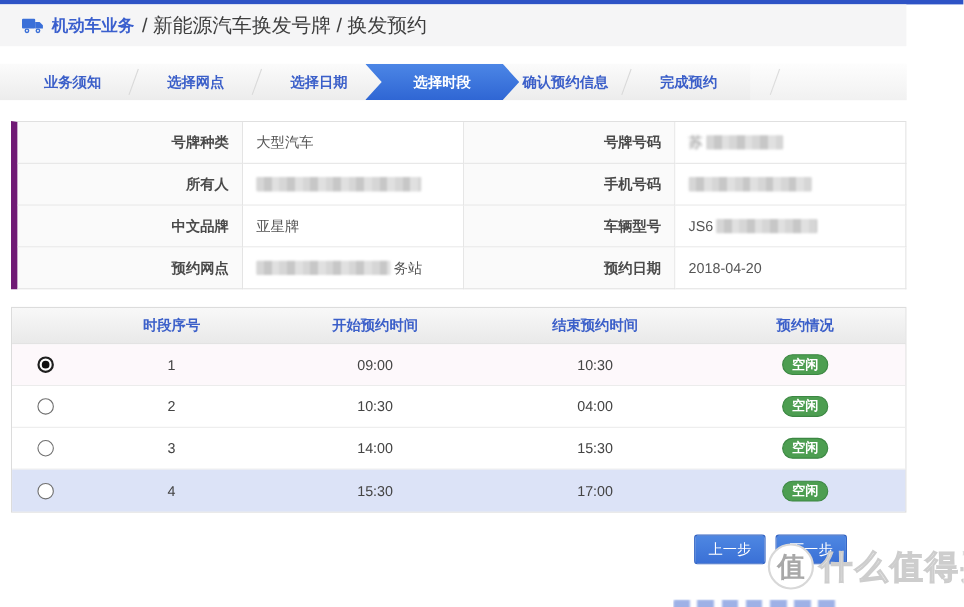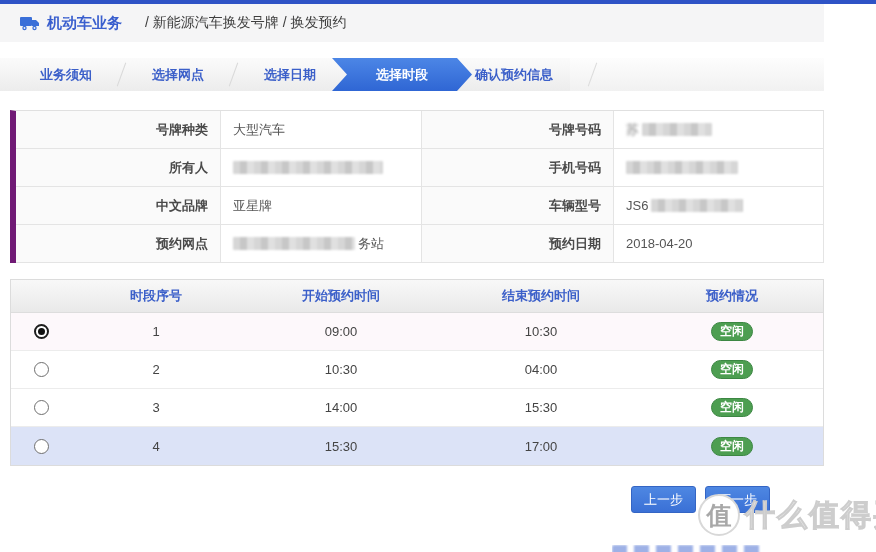--- a/index.html
+++ b/index.html
@@ -6,21 +6,21 @@
   html,body { width: 876px; height: 552px; background: #ffffff; overflow: hidden; }
   body { font-family: "Liberation Sans", "DejaVu Sans", sans-serif; position: relative; }
 
   .top-bar { width: 876px; height: 4px; background: #2e53c6; }
   .page { width: 824px; }
 
   
   .header-band { height: 38px; background: #f5f5f6; display: flex; align-items: center; padding-left: 20px; }
   .truck-icon { display: inline-flex; margin-right: 7px; }
   .crumb-title { color: #3a5fce; font-weight: bold; font-size: 15px; cursor: pointer; }
-  .crumb-path { color: #3e3e3e; font-size: 14px; margin-left: 23px; }
+  .crumb-path { color: #3e3e3e; font-size: 18px; margin-left: 7px; }
 
   
   .tabs { margin-top: 16px; height: 33px; background: linear-gradient(#fbfbfb, #ececec); display: flex; align-items: stretch; padding-left: 10px; position: relative; }
   .tab { width: 112px; display: flex; align-items: center; justify-content: center; font-size: 13px; font-weight: bold; color: #3b5fc9; position: relative; cursor: pointer; }
   .tab.sep::before { content: ""; position: absolute; left: -1px; top: 4px; height: 25px; width: 1px; background: #d9d9d9; transform: rotate(20deg); }
   .tab.active { width: 140px; margin: 0 -14px; z-index: 2; color: #ffffff; background: linear-gradient(#4c86e6, #2f66d4);
     clip-path: polygon(0 0, calc(100% - 15px) 0, 100% 50%, calc(100% - 15px) 100%, 0 100%, 15px 50%); }
   .tab-filler { flex: 1; position: relative; background: linear-gradient(#fdfdfd, #f1f1f1); }
   .tab-filler::before { content: ""; position: absolute; left: 22px; top: 4px; height: 25px; width: 1px; background: #dcdcdc; transform: rotate(20deg); }
 
@@ -85,20 +85,21 @@
     <span class="crumb-title">机动车业务</span>
     <span class="crumb-path">/ 新能源汽车换发号牌 / 换发预约</span>
   </div>
 
   <div class="tabs">
     <div class="tab">业务须知</div>
     <div class="tab sep">选择网点</div>
     <div class="tab sep">选择日期</div>
     <div class="tab active">选择时段</div>
     <div class="tab">确认预约信息</div>
+    <div class="tab sep">完成预约</div>
     <div class="tab-filler"></div>
   </div>
 
   <div class="info-table">
     <div class="info-row">
       <div class="cell-label">号牌种类</div>
       <div class="cell-value">大型汽车</div>
       <div class="cell-label">号牌号码</div>
       <div class="cell-value">
         <span class="blur-char">苏</span>

